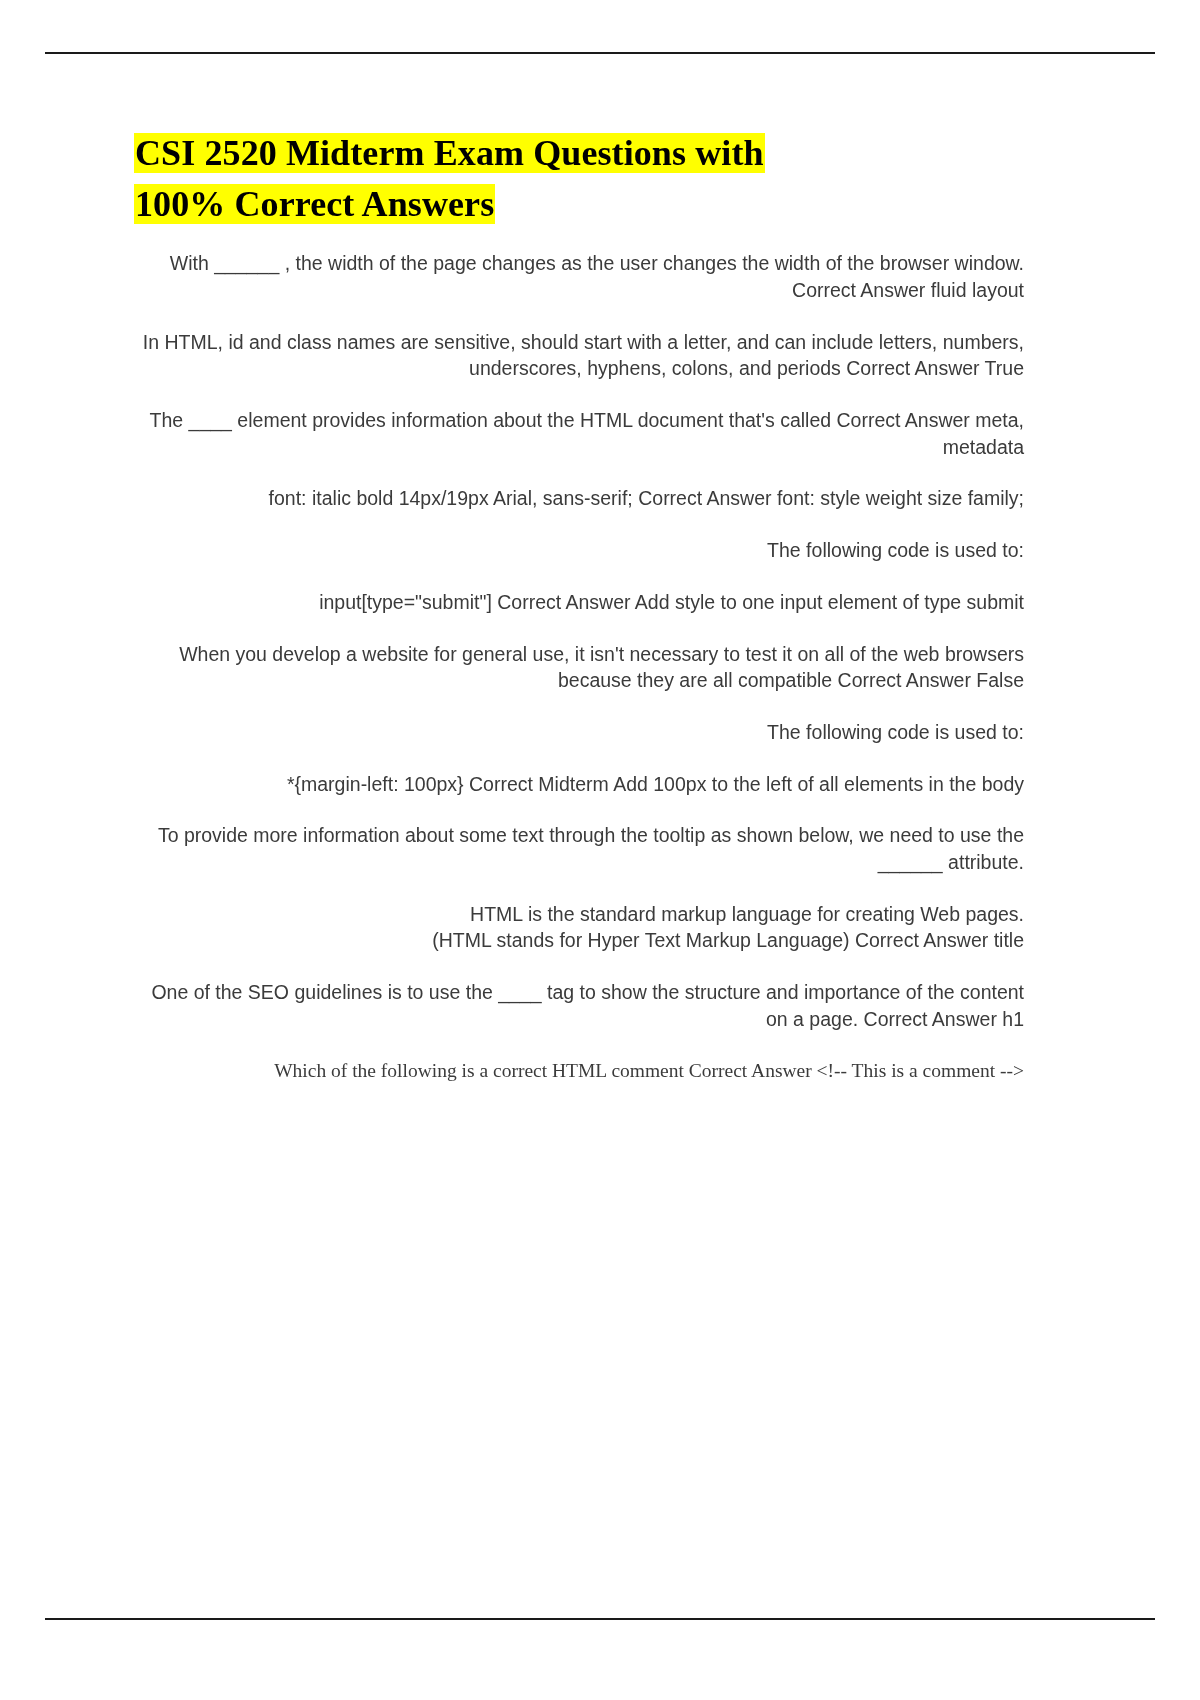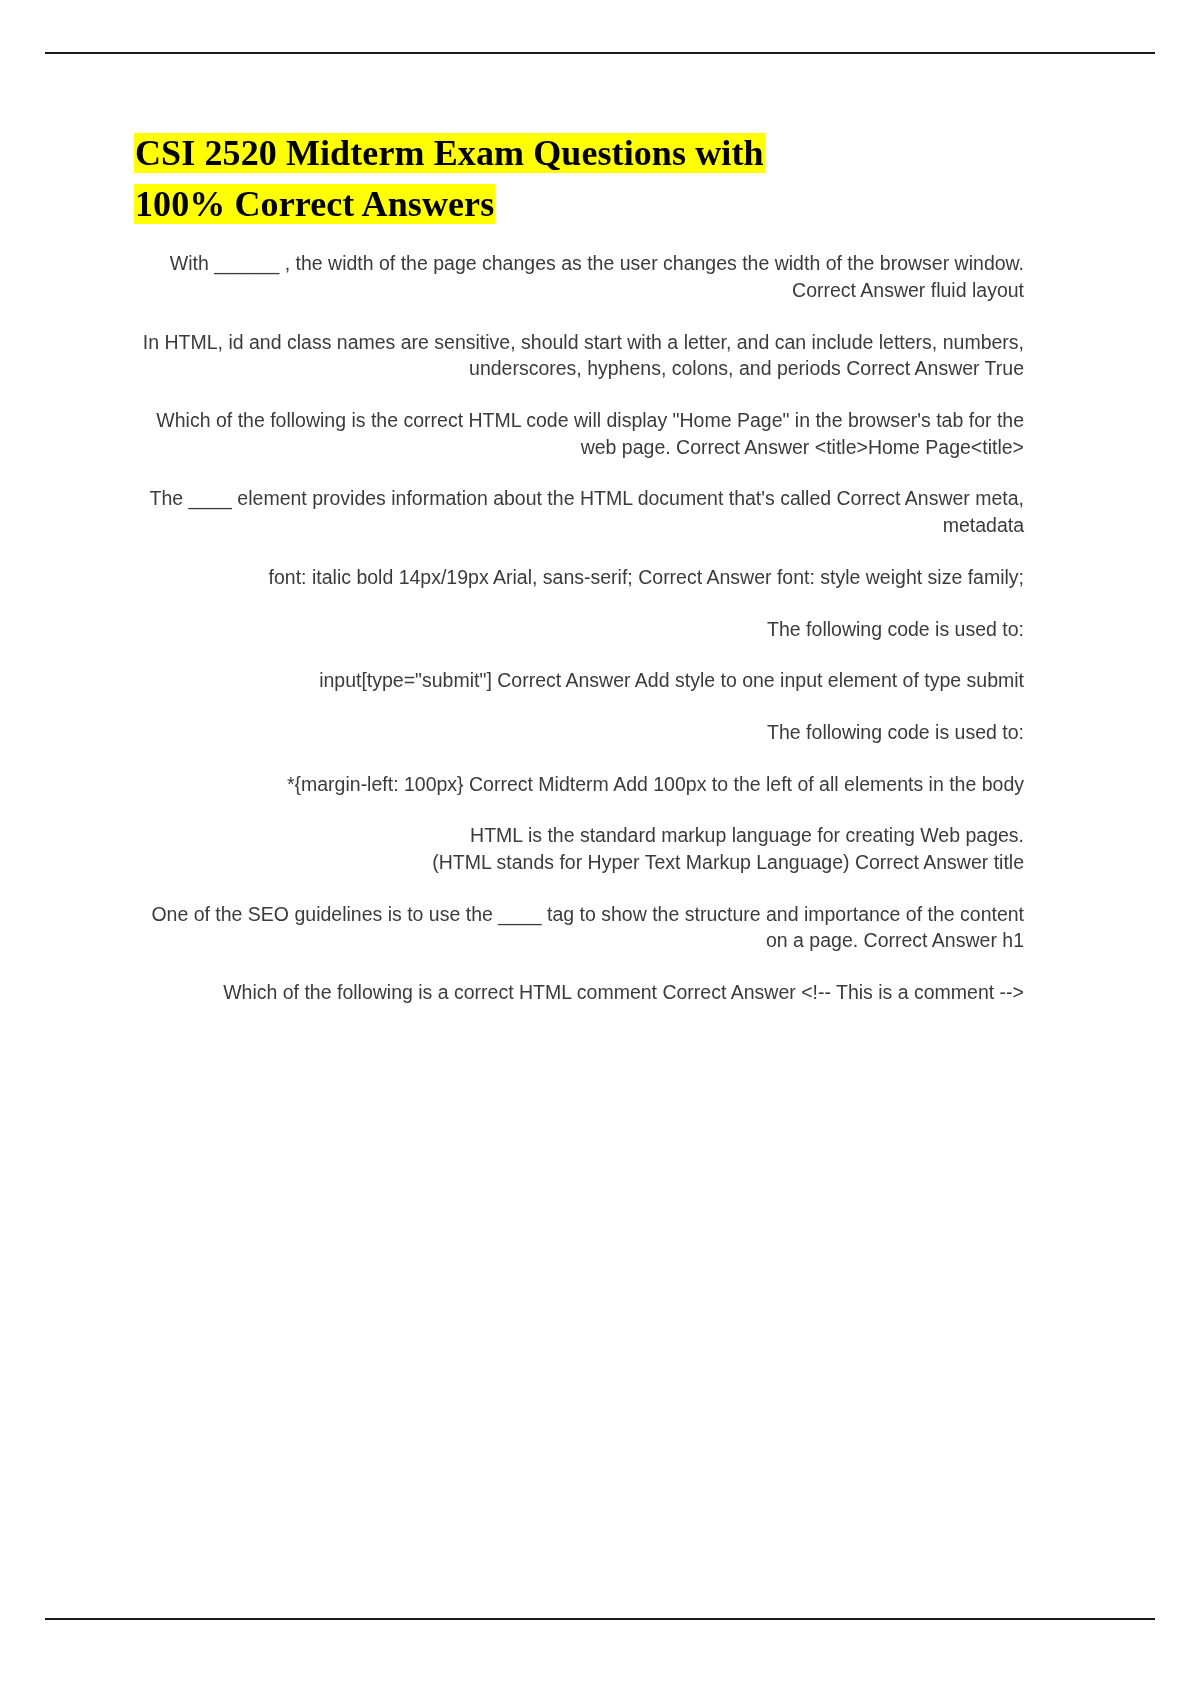--- a/index.html
+++ b/index.html
@@ -57,42 +57,43 @@
   }
 
   .para {
     font-size: 19.5px;
     line-height: 1.37;
     color: #3b3b3b;
     margin: 0 0 25px 0;
     white-space: pre-wrap;
     text-align: right;
   }
-  .para:last-child { margin-bottom: 16px; }
+  .para:last-child { margin-bottom: 16px; font-family: Liberation Serif, serif; }
 </style>
 </head>
 <body>
 
 <div class="page">
 
   <div class="rule rule-top"></div>
 
   <div class="content">
 
     <h1 class="doc-title"><span class="hl">CSI 2520 Midterm Exam Questions with</span><br><span class="hl">100% Correct Answers</span></h1>
 
     <p class="para">With ______ , the width of the page changes as the user changes the width of the browser window. Correct Answer fluid layout</p>
     <p class="para">In HTML, id and class names are sensitive, should start with a letter, and can include letters, numbers, underscores, hyphens, colons, and periods Correct Answer True</p>
-    <p class="para">Which of the following is the correct HTML code will display "Home Page" in the browser's tab for the web page. Correct Answer &lt;title&gt;Home Page&lt;title&gt;</p>
     <p class="para">The ____ element provides information about the HTML document that's called Correct Answer meta, metadata</p>
     <p class="para">font: italic bold 14px/19px Arial, sans-serif; Correct Answer font: style weight size family;</p>
     <p class="para">The following code is used to:</p>
     <p class="para">input[type="submit"] Correct Answer Add style to one input element of type submit</p>
+    <p class="para">When you develop a website for general use, it isn't necessary to test it on all of the web browsers because they are all compatible Correct Answer False</p>
     <p class="para">The following code is used to:</p>
     <p class="para">*{margin-left: 100px} Correct Midterm Add 100px to the left of all elements in the body</p>
+    <p class="para">To provide more information about some text through the tooltip as shown below, we need to use the ______ attribute.</p>
     <p class="para">HTML is the standard markup language for creating Web pages.
 (HTML stands for Hyper Text Markup Language) Correct Answer title</p>
     <p class="para">One of the SEO guidelines is to use the ____ tag to show the structure and importance of the content on a page. Correct Answer h1</p>
     <p class="para">Which of the following is a correct HTML comment Correct Answer &lt;!-- This is a comment --&gt;</p>
 
   </div>
 
   <div class="rule rule-bottom"></div>
 
 </div>

